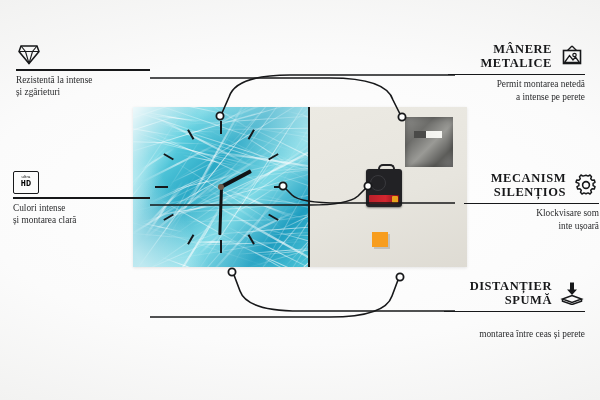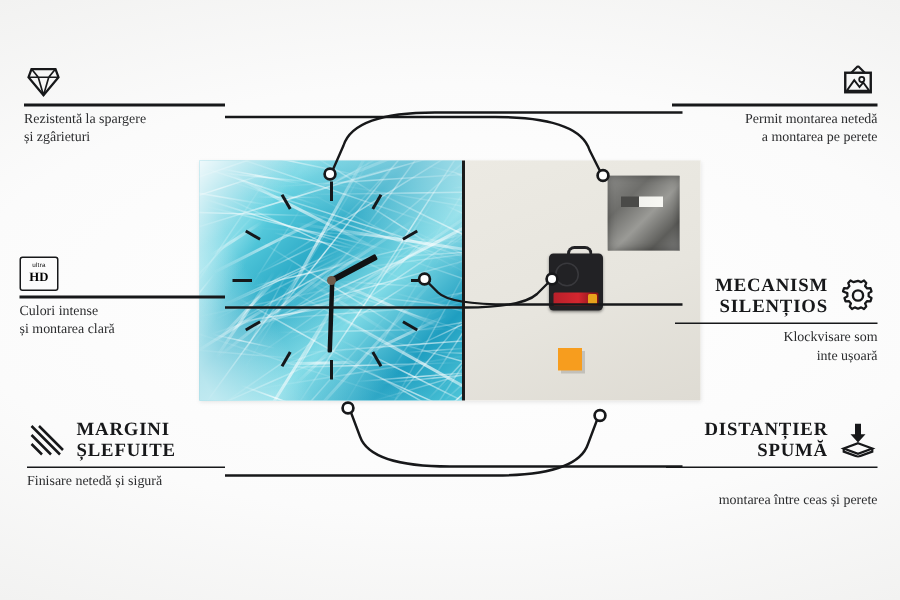--- a/index.html
+++ b/index.html
@@ -109,21 +109,21 @@
   .right .c-head{justify-content:flex-end;}
   .right .c-title{text-align:right;}
   .right .c-sub{text-align:right;}
 
   .ico{flex:0 0 auto;width:26px;height:24px;display:flex;align-items:center;justify-content:center;}
   .ico svg{display:block;}
   .hd-badge{
     width:25px;height:21px;border:1.6px solid #17181a;border-radius:2px;
     display:flex;flex-direction:column;align-items:center;justify-content:center;line-height:1;
   }
-  .hd-badge b{font-family:Liberation Serif, serif;font-size:8.5px;font-weight:700;letter-spacing:.2px;}
+  .hd-badge b{font-family:Liberation Mono, monospace;font-size:8.5px;font-weight:700;letter-spacing:.2px;}
   .hd-badge s{font-family:"Liberation Sans",sans-serif;font-size:4.2px;text-decoration:none;letter-spacing:.2px;margin-bottom:.5px;}
 
   
   #wires{position:absolute;left:0;top:0;width:600px;height:400px;pointer-events:none;}
 </style>
 </head>
 <body>
 
 <div id="stage">
 
@@ -333,78 +333,65 @@
     <div class="c-head">
       <span class="ico">
         <svg width="24" height="21" viewBox="0 0 24 21">
           <path d="M4 2 H20 L22 7.5 L12 19.5 L2 7.5 Z" fill="none" stroke="#17181a" stroke-width="1.5"></path>
           <path d="M2 7.5 H22 M4 2 L8.5 7.5 L12 19.5 M20 2 L15.5 7.5 L12 19.5 M8.5 7.5 H15.5" fill="none" stroke="#17181a" stroke-width="1.1"></path>
         </svg>
       </span>
     </div>
     <div class="c-rule" style="width:134px;"></div>
     <div class="c-sub">
-      <span>Rezistentă la spargere</span><br>
+      <span>Rezistentă la intense</span><br>
       <span>și zgârieturi</span>
     </div>
   </div>
 
   <div class="callout left" style="left:13px;top:170px;width:137px;">
     <div class="c-head">
       <span class="ico">
         <span class="hd-badge">
           <s>ultra</s>
           <b>HD</b>
         </span>
       </span>
     </div>
     <div class="c-rule" style="width:137px;"></div>
     <div class="c-sub">
       <span>Culori intense</span><br>
       <span>și montarea clară</span>
     </div>
   </div>
 
-  <div class="callout left" style="left:18px;top:279px;width:132px;">
-    <div class="c-head">
-      <span class="ico">
-        <svg width="23" height="21" viewBox="0 0 23 21">
-          <path d="M1 1 L20 20 M1 7 L14 20 M1 13 L8 20 M6 1 L22 17" fill="none" stroke="#17181a" stroke-width="1.7"></path>
-        </svg>
-      </span>
-      <span class="c-title">
-        <span>MARGINI</span><br>
-        <span>ȘLEFUITE</span>
-      </span>
-    </div>
-    <div class="c-rule" style="width:132px;"></div>
-    <div class="c-sub">
-      <span>Finisare netedă și sigură</span>
-    </div>
-  </div>
 
   <div class="callout right" style="left:448px;top:42px;width:137px;">
     <div class="c-head">
+      <span class="c-title">
+        <span>MÂNERE</span><br>
+        <span>METALICE</span>
+      </span>
       <span class="ico">
         <svg width="24" height="23" viewBox="0 0 24 23">
           <path d="M12 1 L16.5 5.5 M12 1 L7.5 5.5" fill="none" stroke="#17181a" stroke-width="1.4"></path>
           <rect x="3.5" y="5.5" width="17" height="13" fill="none" stroke="#17181a" stroke-width="1.6"></rect>
           <circle cx="14.5" cy="10" r="1.7" fill="none" stroke="#17181a" stroke-width="1.2"></circle>
           <path d="M4.5 17.5 L9.5 10.5 L13 15 L15.5 12 L19.5 17.5 Z" fill="none" stroke="#17181a" stroke-width="1.3"></path>
         </svg>
       </span>
     </div>
     <div class="c-rule" style="width:137px;"></div>
     <div class="c-sub">
       <span>Permit montarea netedă</span><br>
-      <span>a montarea pe perete</span>
-    </div>
-  </div>
-
-  <div class="callout right" style="left:450px;top:171px;width:135px;margin-top:12px;">
+      <span>a intense pe perete</span>
+    </div>
+  </div>
+
+  <div class="callout right" style="left:464px;top:171px;width:135px;">
     <div class="c-head">
       <span class="c-title">
         <span>MECANISM</span><br>
         <span>SILENȚIOS</span>
       </span>
       <span class="ico">
         <svg width="24" height="24" viewBox="0 0 24 24">
           <path d="M12 2.2 l2.1 .9 1.9-1.1 1.5 1.7-.8 2 1.4 1.6 2.2-.2.7 2.2-1.9 1.1v2.2l1.9 1.1-.7 2.2-2.2-.2-1.4 1.6.8 2-1.5 1.7-1.9-1.1-2.1.9-2.1-.9-1.9 1.1-1.5-1.7.8-2-1.4-1.6-2.2.2-.7-2.2 1.9-1.1v-2.2L2 9.3l.7-2.2 2.2.2 1.4-1.6-.8-2 1.5-1.7 1.9 1.1z" fill="none" stroke="#17181a" stroke-width="1.5" stroke-linejoin="round"></path>
           <circle cx="12" cy="12" r="3.4" fill="none" stroke="#17181a" stroke-width="1.6"></circle>
         </svg>

